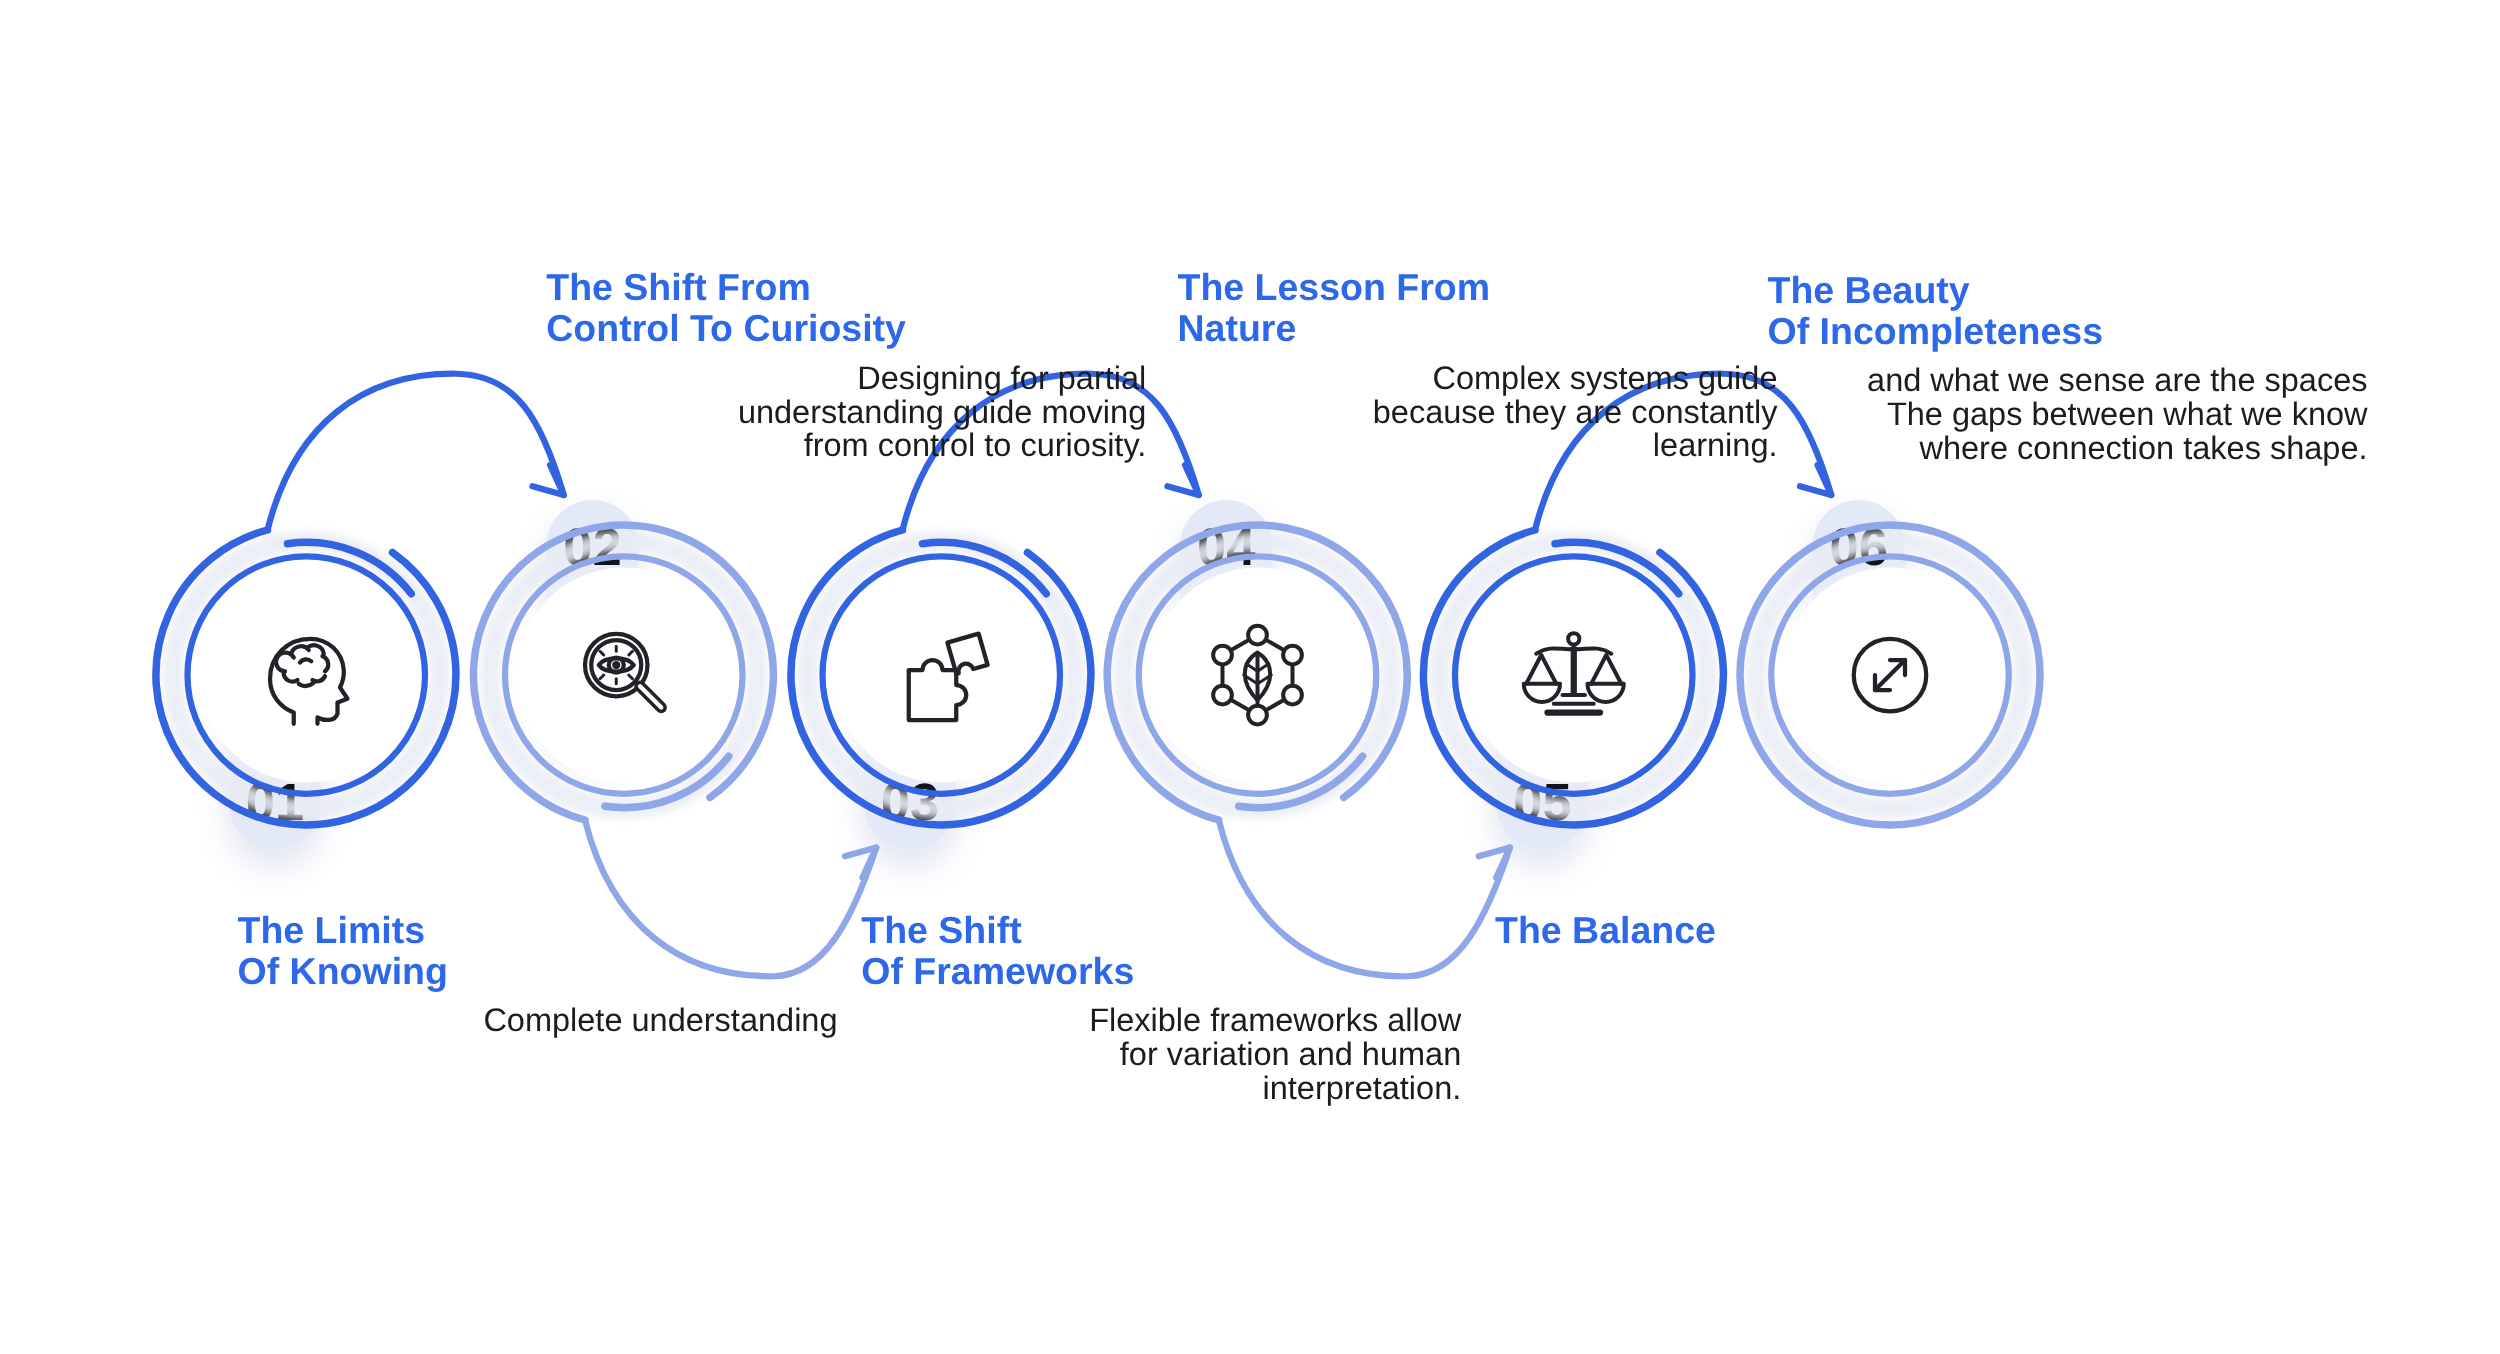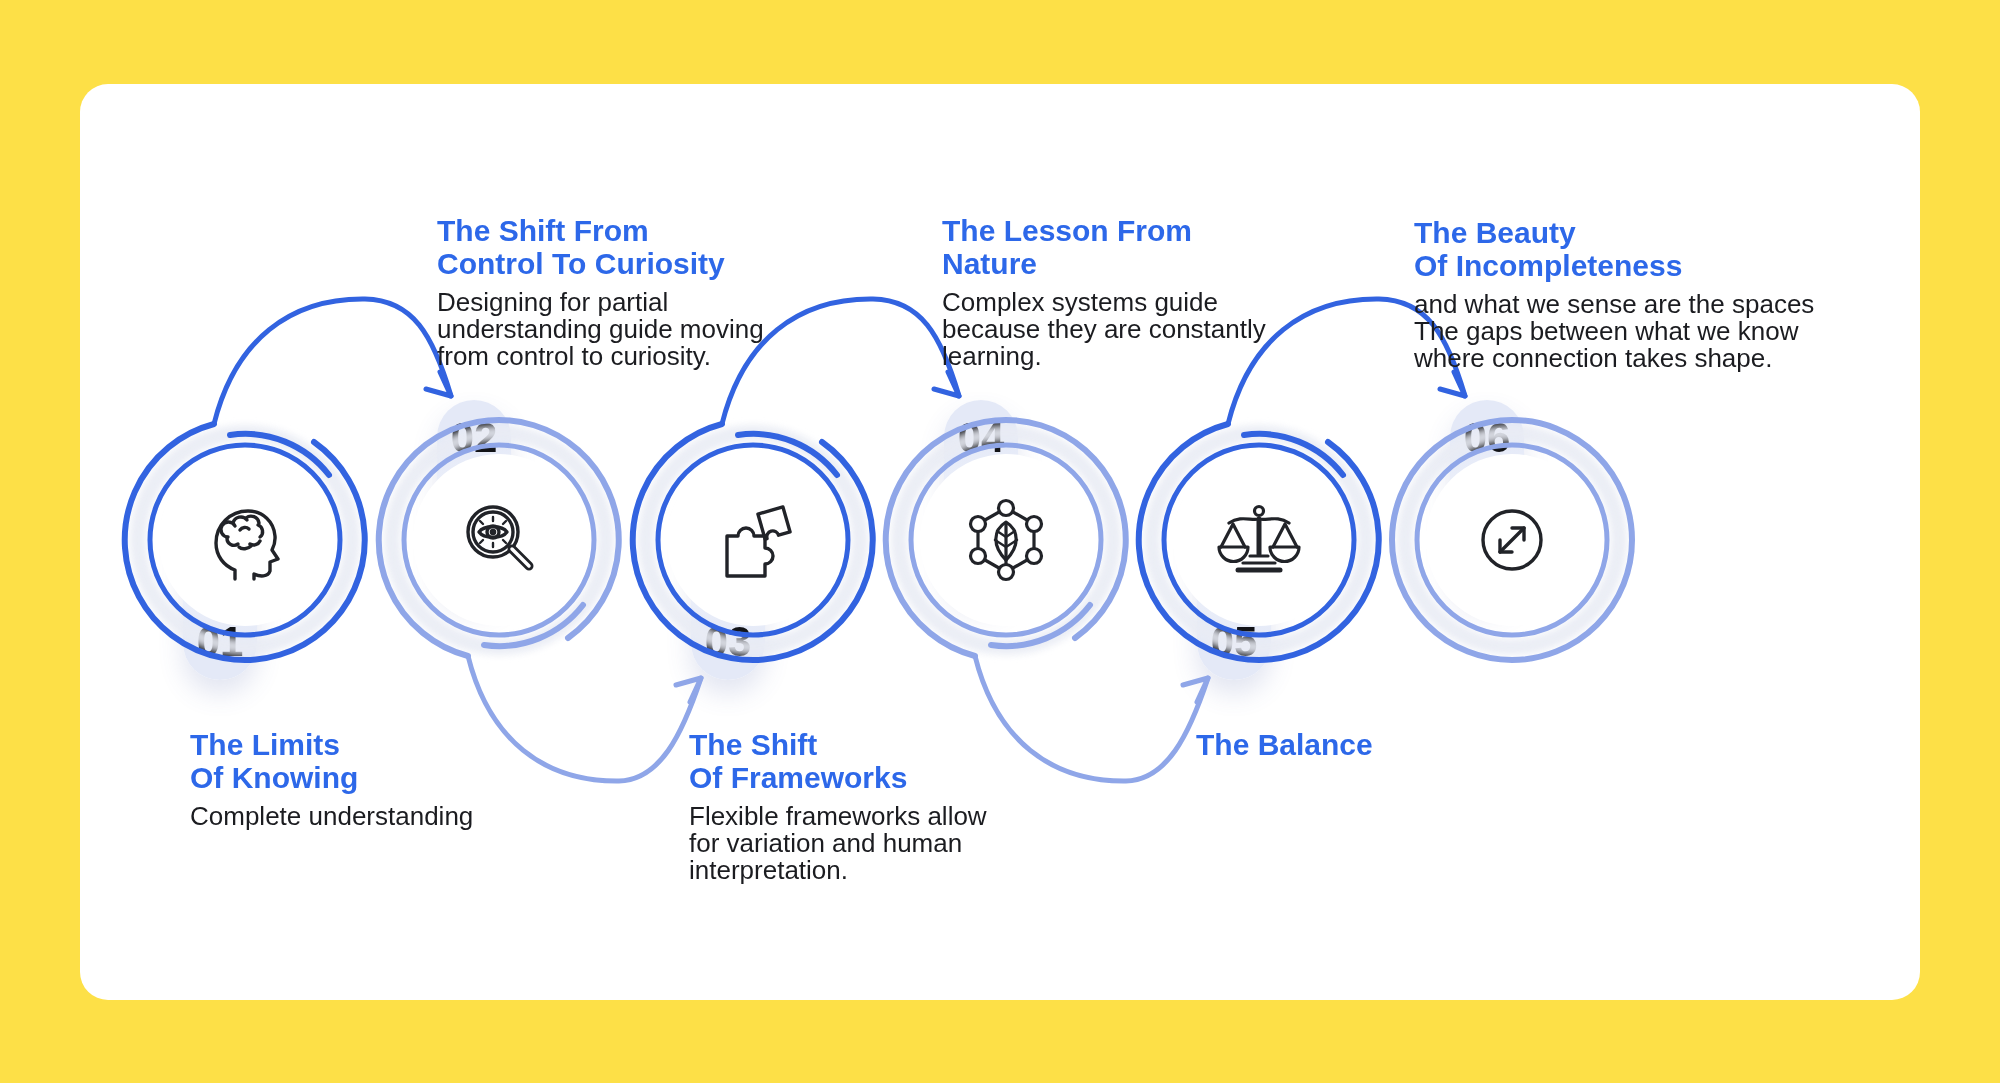--- a/index.html
+++ b/index.html
@@ -1,31 +1,31 @@
 <!DOCTYPE html>
 <html><head>
 <meta charset="utf-8">
 <style>
   html,body{margin:0;padding:0;background:#000;}
-  .stage{position:relative;width:2000px;height:1083px;background:#fde047;overflow:hidden;
+  .stage{position:relative;width:2000px;height:1083px;background:#ffffff;overflow:hidden;
          font-family:"Liberation Sans", sans-serif;}
   .card{position:absolute;left:80px;top:84px;width:1840px;height:916px;background:#fff;border-radius:28px;}
   .badge{position:absolute;width:74px;height:200px;border-radius:37px;z-index:2;
          display:flex;flex-direction:column;align-items:center;
          box-shadow:0 14px 26px rgba(76,96,168,0.16);}
   .badge.odd{justify-content:flex-end;padding-bottom:14px;box-sizing:border-box;
          background:linear-gradient(0deg,#e4e9f7 15%,#f5f7fd 90%);}
   .badge.even{justify-content:flex-start;padding-top:14px;box-sizing:border-box;
          background:linear-gradient(180deg,#e4e9f7 15%,#f5f7fd 90%);}
   .badge .num{font-size:42px;font-weight:800;color:#121317;letter-spacing:0;}
   .wires{position:absolute;left:0;top:0;z-index:3;pointer-events:none;}
   .icon{position:absolute;z-index:4;}
   .step-text{position:absolute;width:480px;z-index:5;}
   .t-line{font-size:30px;line-height:33px;font-weight:800;color:#2d68e9;white-space:nowrap;}
-  .desc{margin-top:9px;}
+  .desc{margin-top:9px;text-align:right;}
   .d-line{font-size:26px;line-height:27px;color:#1b1c20;white-space:nowrap;}
 </style>
 </head>
 <body>
 
 <div class="stage">
   <div class="card"></div>
 
   <div class="badge odd" style="left:183px;top:480px">
     <span class="num">01</span>

